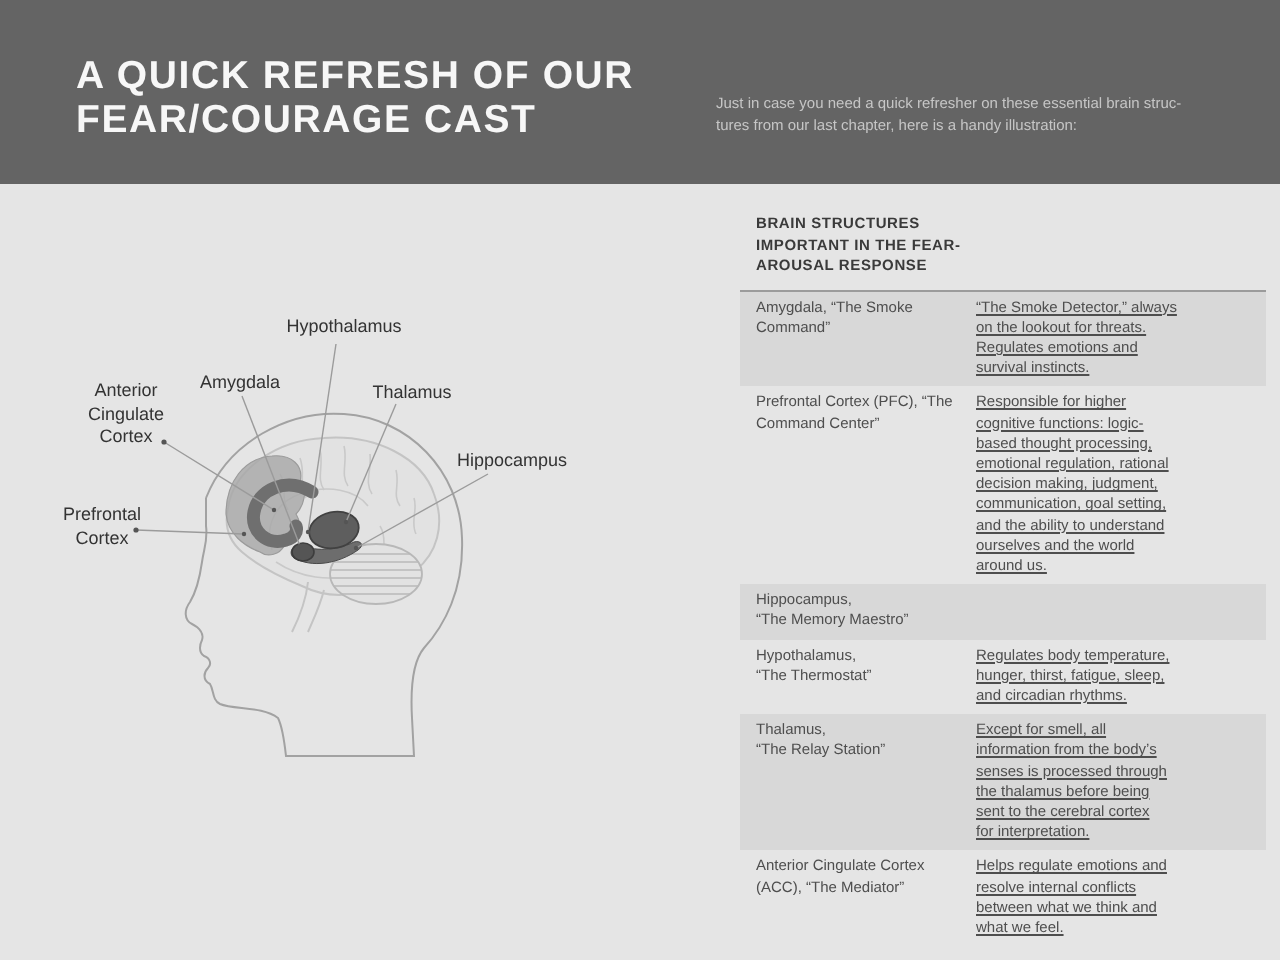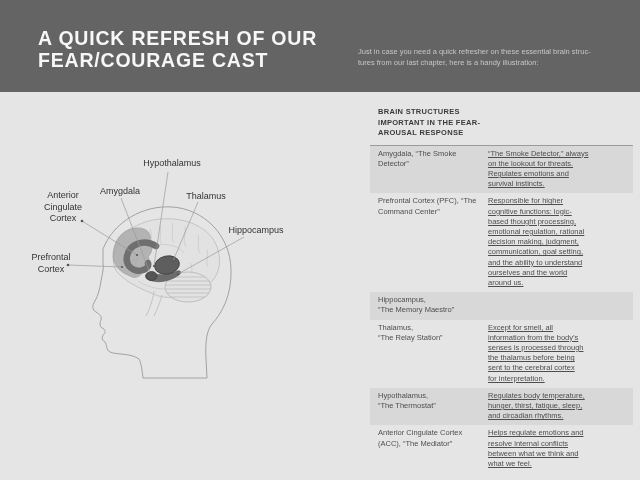--- a/index.html
+++ b/index.html
@@ -173,21 +173,21 @@
 
   <div class="table">
     <div class="thead">
       <div class="c1">BRAIN STRUCTURES
 IMPORTANT IN THE FEAR-
 AROUSAL RESPONSE</div>
     </div>
     <div>
       <div class="trow">
         <div class="c1">Amygdala, “The Smoke
-Detector”</div>
+Command”</div>
         <div class="c2">“The Smoke Detector,” always
 on the lookout for threats.
 Regulates emotions and
 survival instincts.</div>
       </div>
       <div class="trow">
         <div class="c1">Prefrontal Cortex (PFC), “The
 Command Center”</div>
         <div class="c2">Responsible for higher
 cognitive functions: logic-
@@ -197,37 +197,37 @@
 communication, goal setting,
 and the ability to understand
 ourselves and the world
 around us.</div>
       </div>
       <div class="trow">
         <div class="c1">Hippocampus,
 “The Memory Maestro”</div>
       </div>
       <div class="trow">
+        <div class="c1">Hypothalamus,
+“The Thermostat”</div>
+        <div class="c2">Regulates body temperature,
+hunger, thirst, fatigue, sleep,
+and circadian rhythms.</div>
+      </div>
+      <div class="trow">
         <div class="c1">Thalamus,
 “The Relay Station”</div>
         <div class="c2">Except for smell, all
 information from the body’s
 senses is processed through
 the thalamus before being
 sent to the cerebral cortex
 for interpretation.</div>
       </div>
       <div class="trow">
-        <div class="c1">Hypothalamus,
-“The Thermostat”</div>
-        <div class="c2">Regulates body temperature,
-hunger, thirst, fatigue, sleep,
-and circadian rhythms.</div>
-      </div>
-      <div class="trow">
         <div class="c1">Anterior Cingulate Cortex
 (ACC), “The Mediator”</div>
         <div class="c2">Helps regulate emotions and
 resolve internal conflicts
 between what we think and
 what we feel.</div>
       </div>
     </div>
   </div>
 

